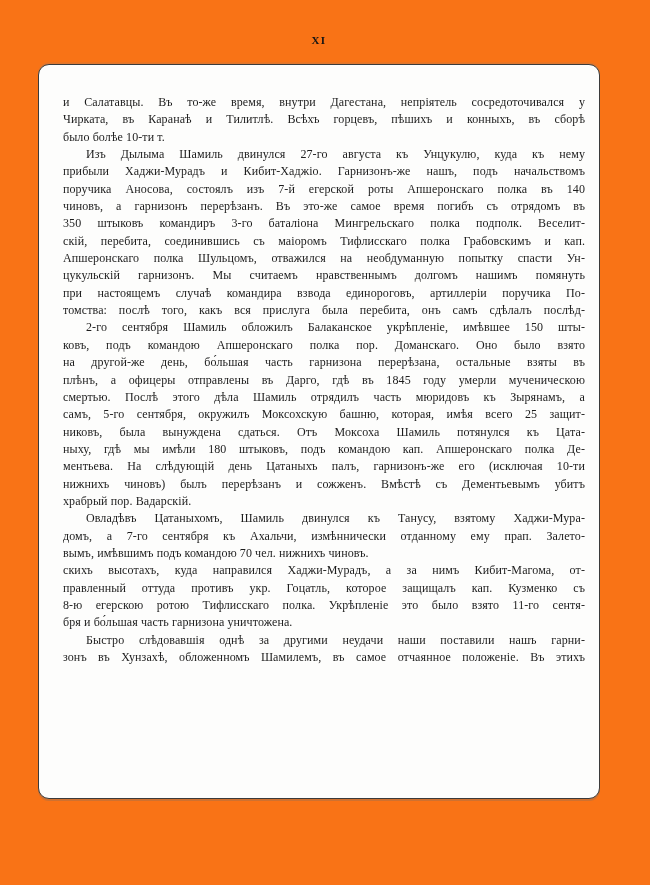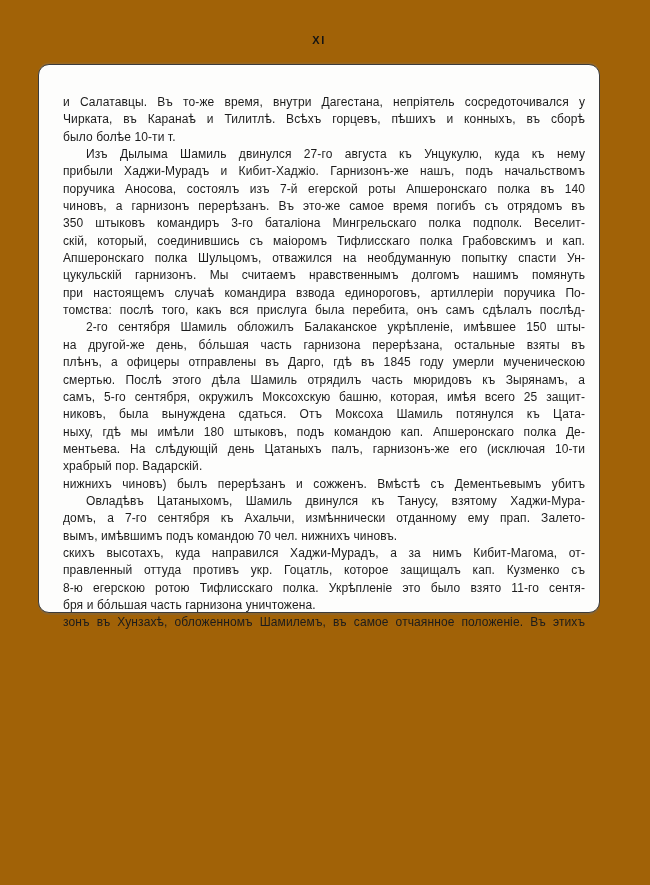--- a/index.html
+++ b/index.html
@@ -4,42 +4,42 @@
 <style>
   html, body {
     margin: 0;
     padding: 0;
     background: #ffffff;
   }
   .page {
     position: relative;
     width: 650px;
     height: 885px;
-    background: #a16207;
+    background: #f97316;
     overflow: hidden;
-    font-family: Liberation Sans, sans-serif;
+    font-family: Liberation Serif, serif;
     color: #1c1c1c;
   }
   .page-number {
     position: absolute;
     left: 38px;
     top: 34px;
     width: 562px;
     text-align: center;
     font-size: 11px;
     font-weight: bold;
     letter-spacing: 1.5px;
     color: #141414;
   }
   .text-frame {
     position: absolute;
     left: 38px;
     top: 64px;
     width: 562px;
-    height: 549px;
+    height: 735px;
     box-sizing: border-box;
     border: 1.6px solid #3b3b3b;
     border-radius: 11px;
     box-shadow: 0 2px 0 rgba(110,110,110,0.30), 0 -1.5px 0 rgba(130,130,130,0.22);
     background: #fdfdfc;
   }
   .text-block {
     position: absolute;
     left: 0;
     top: 0;
@@ -81,47 +81,49 @@
           <div class="line para-start">и Салатавцы. Въ то-же время, внутри Дагестана, непріятель сосредоточивался у</div>
           <div class="line">Чирката, въ Каранаѣ и Тилитлѣ. Всѣхъ горцевъ, пѣшихъ и конныхъ, въ сборѣ</div>
           <div class="line para-end">было болѣе 10-ти т.</div>
         </div>
         <div class="paragraph">
           <div class="line para-start indented">Изъ Дылыма Шамиль двинулся 27-го августа къ Унцукулю, куда къ нему</div>
           <div class="line">прибыли Хаджи-Мурадъ и Кибит-Хаджіо. Гарнизонъ-же нашъ, подъ начальствомъ</div>
           <div class="line">поручика Аносова, состоялъ изъ 7-й егерской роты Апшеронскаго полка въ 140</div>
           <div class="line">чиновъ, а гарнизонъ перерѣзанъ. Въ это-же самое время погибъ съ отрядомъ въ</div>
           <div class="line">350 штыковъ командиръ 3-го баталіона Мингрельскаго полка подполк. Веселит-</div>
-          <div class="line">скій, который, соединившись съ маіоромъ Тифлисскаго полка Грабовскимъ и кап.</div>
+          <div class="line">скій, перебита, соединившись съ маіоромъ Тифлисскаго полка Грабовскимъ и кап.</div>
           <div class="line">Апшеронскаго полка Шульцомъ, отважился на необдуманную попытку спасти Ун-</div>
           <div class="line">цукульскій гарнизонъ. Мы считаемъ нравственнымъ долгомъ нашимъ помянуть</div>
           <div class="line">при настоящемъ случаѣ командира взвода единороговъ, артиллеріи поручика По-</div>
           <div class="line">томства: послѣ того, какъ вся прислуга была перебита, онъ самъ сдѣлалъ послѣд-</div>
         </div>
         <div class="paragraph">
           <div class="line para-start indented">2-го сентября Шамиль обложилъ Балаканское укрѣпленіе, имѣвшее 150 шты-</div>
+          <div class="line">ковъ, подъ командою Апшеронскаго полка пор. Доманскаго. Оно было взято</div>
           <div class="line">на другой-же день, бо́льшая часть гарнизона перерѣзана, остальные взяты въ</div>
           <div class="line">плѣнъ, а офицеры отправлены въ Дарго, гдѣ въ 1845 году умерли мученическою</div>
           <div class="line">смертью. Послѣ этого дѣла Шамиль отрядилъ часть мюридовъ къ Зырянамъ, а</div>
           <div class="line">самъ, 5-го сентября, окружилъ Моксохскую башню, которая, имѣя всего 25 защит-</div>
           <div class="line">никовъ, была вынуждена сдаться. Отъ Моксоха Шамиль потянулся къ Цата-</div>
           <div class="line">ныху, гдѣ мы имѣли 180 штыковъ, подъ командою кап. Апшеронскаго полка Де-</div>
           <div class="line">ментьева. На слѣдующій день Цатаныхъ палъ, гарнизонъ-же его (исключая 10-ти</div>
+          <div class="line">нижнихъ чиновъ) былъ перерѣзанъ и сожженъ. Вмѣстѣ съ Дементьевымъ убитъ</div>
           <div class="line para-end">храбрый пор. Вадарскій.</div>
-          <div class="line">нижнихъ чиновъ) былъ перерѣзанъ и сожженъ. Вмѣстѣ съ Дементьевымъ убитъ</div>
         </div>
         <div class="paragraph">
           <div class="line para-start indented">Овладѣвъ Цатаныхомъ, Шамиль двинулся къ Танусу, взятому Хаджи-Мура-</div>
           <div class="line">домъ, а 7-го сентября къ Ахальчи, измѣннически отданному ему прап. Залето-</div>
           <div class="line para-end">вымъ, имѣвшимъ подъ командою 70 чел. нижнихъ чиновъ.</div>
         </div>
         <div class="paragraph">
           <div class="line">скихъ высотахъ, куда направился Хаджи-Мурадъ, а за нимъ Кибит-Магома, от-</div>
           <div class="line">правленный оттуда противъ укр. Гоцатль, которое защищалъ кап. Кузменко съ</div>
           <div class="line">8-ю егерскою ротою Тифлисскаго полка. Укрѣпленіе это было взято 11-го сентя-</div>
           <div class="line para-end">бря и бо́льшая часть гарнизона уничтожена.</div>
         </div>
         <div class="paragraph">
+          <div class="line para-start indented">Быстро слѣдовавшія однѣ за другими неудачи наши поставили нашъ гарни-</div>
           <div class="line">зонъ въ Хунзахѣ, обложенномъ Шамилемъ, въ самое отчаянное положеніе. Въ этихъ</div>
         </div>
       </div>
   </div>
 </div>
 
 </body></html>

